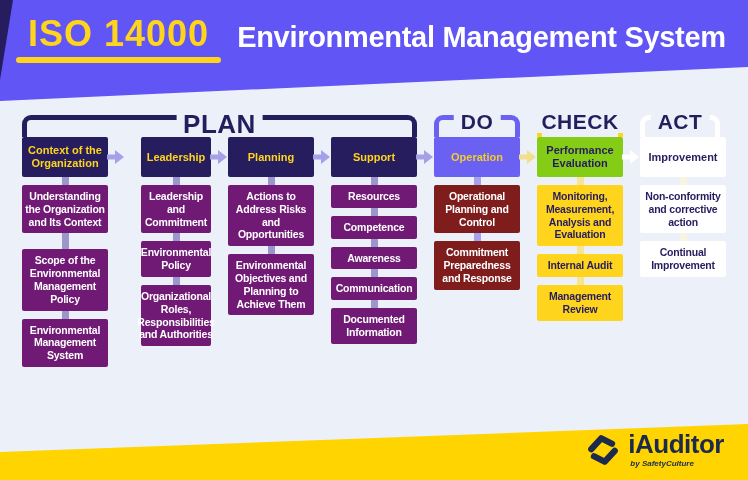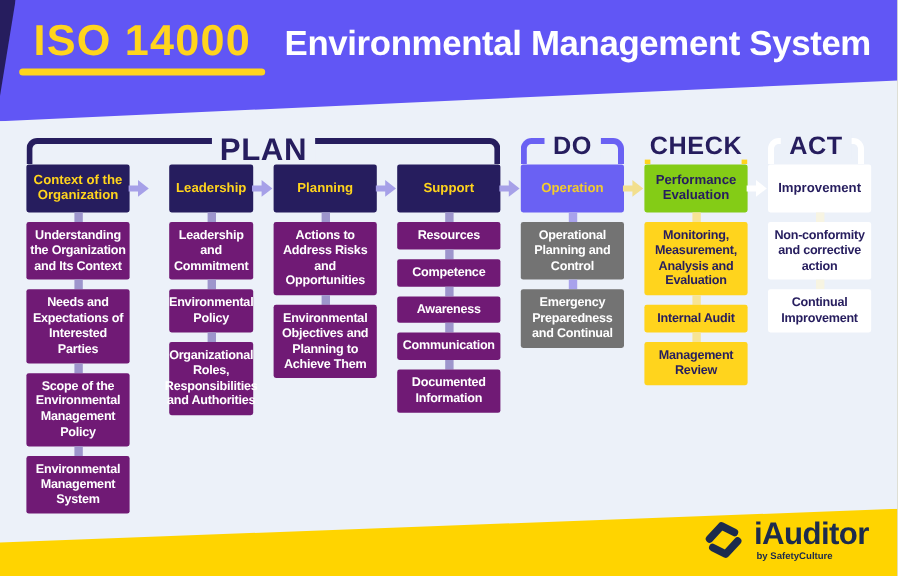--- a/index.html
+++ b/index.html
@@ -40,36 +40,36 @@
     border-radius:2px; padding:2px; }
   .ibox { width:100%; display:flex; align-items:center; justify-content:center;
     text-align:center; font-size:10.5px; font-weight:bold; letter-spacing:-0.2px;
     line-height:1.22; padding:5px 1px; border-radius:2px; }
   .conn { width:7px; height:8px; }
 
   .theme-navy  .hbox { background:#261D5E; color:#FFD41D; }
   .theme-navy  .ibox { background:#701a75; color:#FFFFFF; }
   .theme-navy  .conn { background:#9D95CC; }
   .theme-purple .hbox { background:#6A61F3; color:#F2CB2E; }
-  .theme-purple .ibox { background:#737373; color:#FFFFFF; }
+  .theme-purple .ibox { background:#7f1d1d; color:#FFFFFF; }
   .theme-purple .conn { background:#A8A2EC; }
   .theme-yellow .hbox { background:#84cc16; color:#261D5E; }
   .theme-yellow .ibox { background:#FFD41D; color:#261D5E; }
   .theme-yellow .conn { background:#F7E494; }
   .theme-white .hbox { background:#FFFFFF; color:#261D5E; }
   .theme-white .ibox { background:#FFFFFF; color:#261D5E; }
   .theme-white .conn { background:#F7F4E2; }
 
   .arrow { position:absolute; top:41px; width:19px; height:16px; }
 
   
   .logo { position:absolute; right:24px; bottom:12px; display:flex; align-items:center; gap:7px; }
   .logo-text { display:flex; flex-direction:column; }
   .logo-name { font-size:26px; font-weight:bold; color:#1C2B4D; letter-spacing:-0.5px; line-height:1; }
-  .logo-byline { font-size:8px; font-weight:bold; color:#1C2B4D; margin-top:2px; padding-left:2px; }
+  .logo-byline { font-size:8px; font-weight:bold; color:#1C2B4D; margin-top:2px; padding-left:2px;font-style:italic; }
 </style>
 </head>
 <body>
 
 <div class="canvas">
   <div class="header-band"></div>
   <div class="corner-accent"></div>
   <div class="footer-band"></div>
 
   <div class="title-row">
@@ -91,21 +91,20 @@
         <span class="bracket-label">CHECK</span>
       </div>
       <div class="bracket" style="left: 618px; width: 80px; border-color: rgb(255, 255, 255);">
         <span class="bracket-label">ACT</span>
       </div>
       <div class="col theme-navy" style="left: 0px;">
         <div class="hbox">Context of the Organization</div>
         <div class="conn"></div>
         <div class="ibox">Understanding the Organization and Its Context</div>
         <div class="conn"></div>
-        <div class="ibox">Needs and Expectations of Interested Parties</div>
         <div class="conn"></div>
         <div class="ibox">Scope of the Environmental Management Policy</div>
         <div class="conn"></div>
         <div class="ibox">Environmental Management System</div>
       </div>
       <div class="arrow" style="left: 85px;"><svg width="19" height="16" viewBox="0 0 19 16">
           <path d="M0 5.5 H8 V1 L17 8 L8 15 V10.5 H0 Z" fill="#A6A0E8"></path>
         </svg></div>
       <div class="col theme-navy" style="left: 103px; padding-left: 16px;">
         <div class="hbox">Leadership</div>
@@ -143,21 +142,21 @@
         <div class="ibox">Documented Information</div>
       </div>
       <div class="arrow" style="left: 394px;"><svg width="19" height="16" viewBox="0 0 19 16">
           <path d="M0 5.5 H8 V1 L17 8 L8 15 V10.5 H0 Z" fill="#A6A0E8"></path>
         </svg></div>
       <div class="col theme-purple" style="left: 412px;">
         <div class="hbox">Operation</div>
         <div class="conn"></div>
         <div class="ibox">Operational Planning and Control</div>
         <div class="conn"></div>
-        <div class="ibox">Emergency Preparedness and Continual</div>
+        <div class="ibox">Commitment Preparedness and Response</div>
       </div>
       <div class="arrow" style="left: 497px;"><svg width="19" height="16" viewBox="0 0 19 16">
           <path d="M0 5.5 H8 V1 L17 8 L8 15 V10.5 H0 Z" fill="#F2DF8E"></path>
         </svg></div>
       <div class="col theme-yellow" style="left: 515px;">
         <div class="hbox">Performance Evaluation</div>
         <div class="conn"></div>
         <div class="ibox">Monitoring, Measurement, Analysis and Evaluation</div>
         <div class="conn"></div>
         <div class="ibox">Internal Audit</div>

